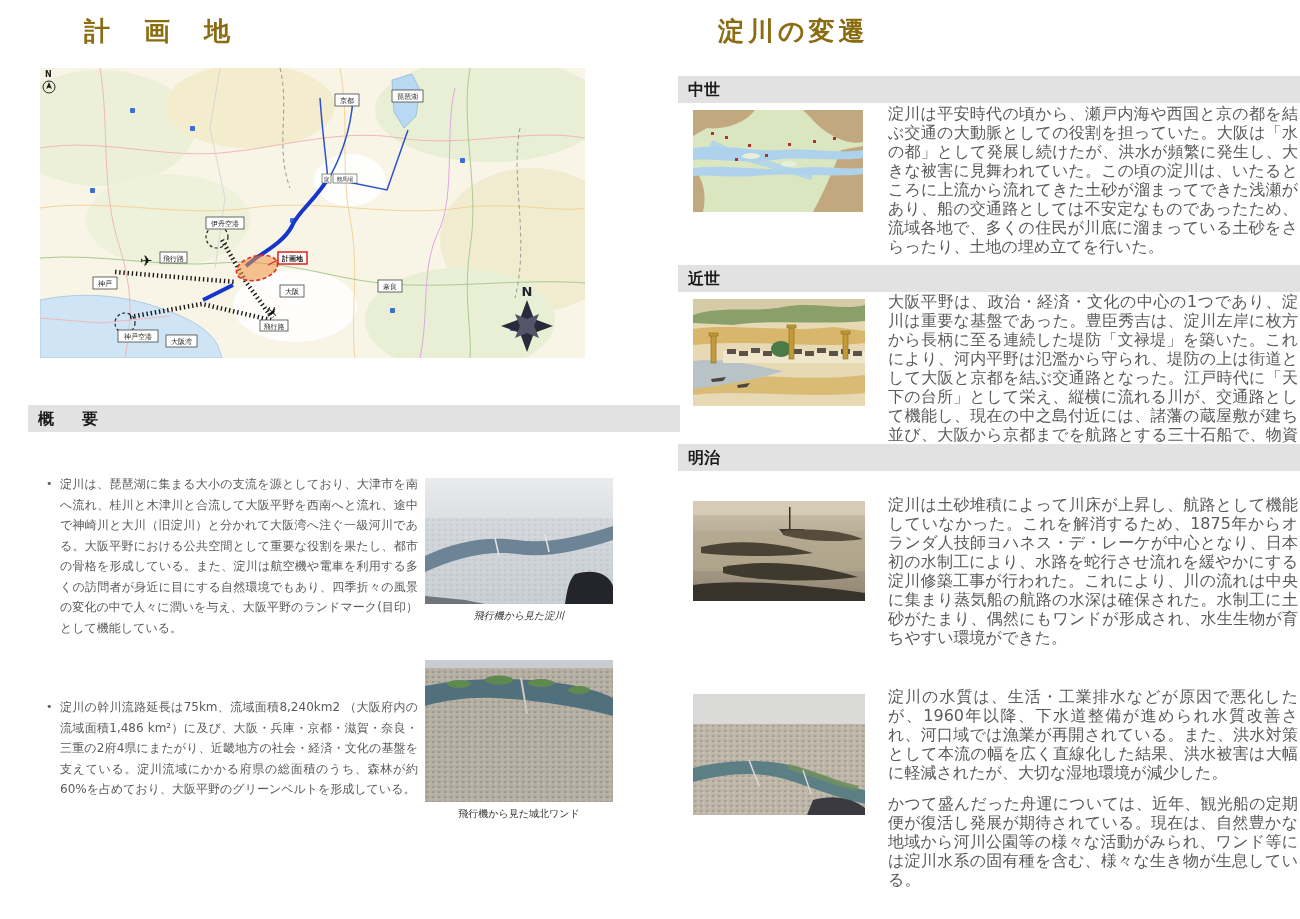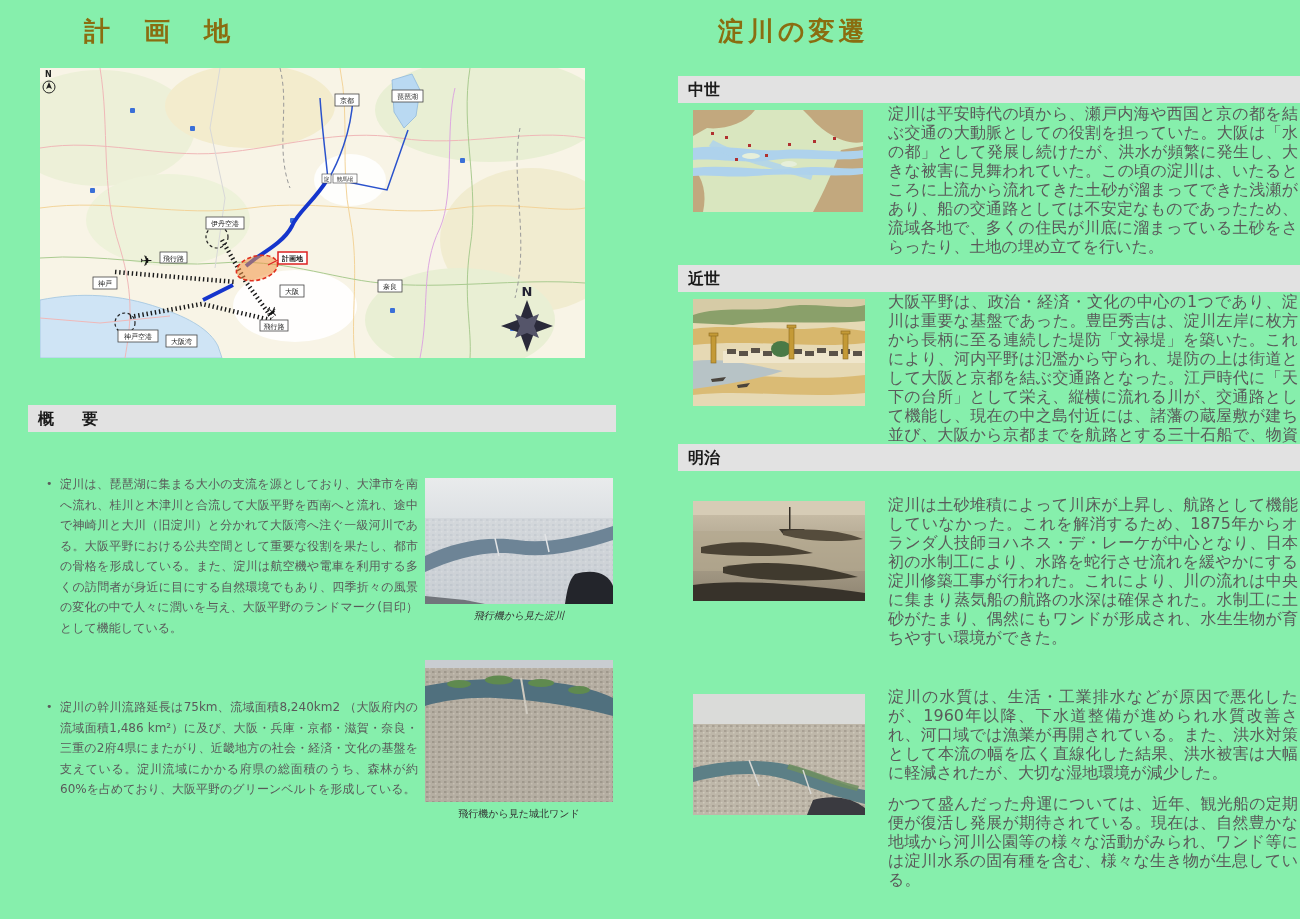--- a/index.html
+++ b/index.html
@@ -1,23 +1,23 @@
 <!DOCTYPE html>
 <html><head>
 <meta charset="utf-8">
 <style>
   html,body{margin:0;padding:0;background:#888;}
-  .page{position:relative;width:1300px;height:919px;background:#86efac;overflow:hidden;
+  .page{position:relative;width:1300px;height:919px;background:#ffffff;overflow:hidden;
         font-family:"DejaVu Sans","Liberation Sans",sans-serif;}
   .title{position:absolute;font-weight:bold;font-size:26px;color:#8a6d10;letter-spacing:4px;margin:0;}
   .title-left{left:84px;top:14px;}
   .title-right{left:718px;top:14px;}
   .bar{position:absolute;background:#e2e2e2;height:27px;line-height:27px;font-size:16px;
        font-weight:bold;color:#1a1a1a;padding-left:10px;box-sizing:border-box;}
-  .bar-overview{left:28px;top:405px;width:588px;letter-spacing:6px;}
+  .bar-overview{left:28px;top:405px;width:652px;letter-spacing:6px;}
   .rbar{left:678px;width:743px;}
   .map{position:absolute;left:40px;top:68px;width:545px;height:290px;}
   .bullet{position:absolute;left:46px;width:372px;display:flex;color:#5a5a5a;}
   .bullet .dot{flex:0 0 14px;font-size:11px;line-height:20.5px;color:#5a5a5a;}
   .bullet p{margin:0;font-size:12px;line-height:20.5px;text-align:justify;}
   .b1{top:474px;}
   .b2{top:697px;}
   .photo{position:absolute;left:425px;width:188px;overflow:hidden;}
   .ph1{top:478px;height:126px;}
   .ph2{top:660px;height:142px;}

